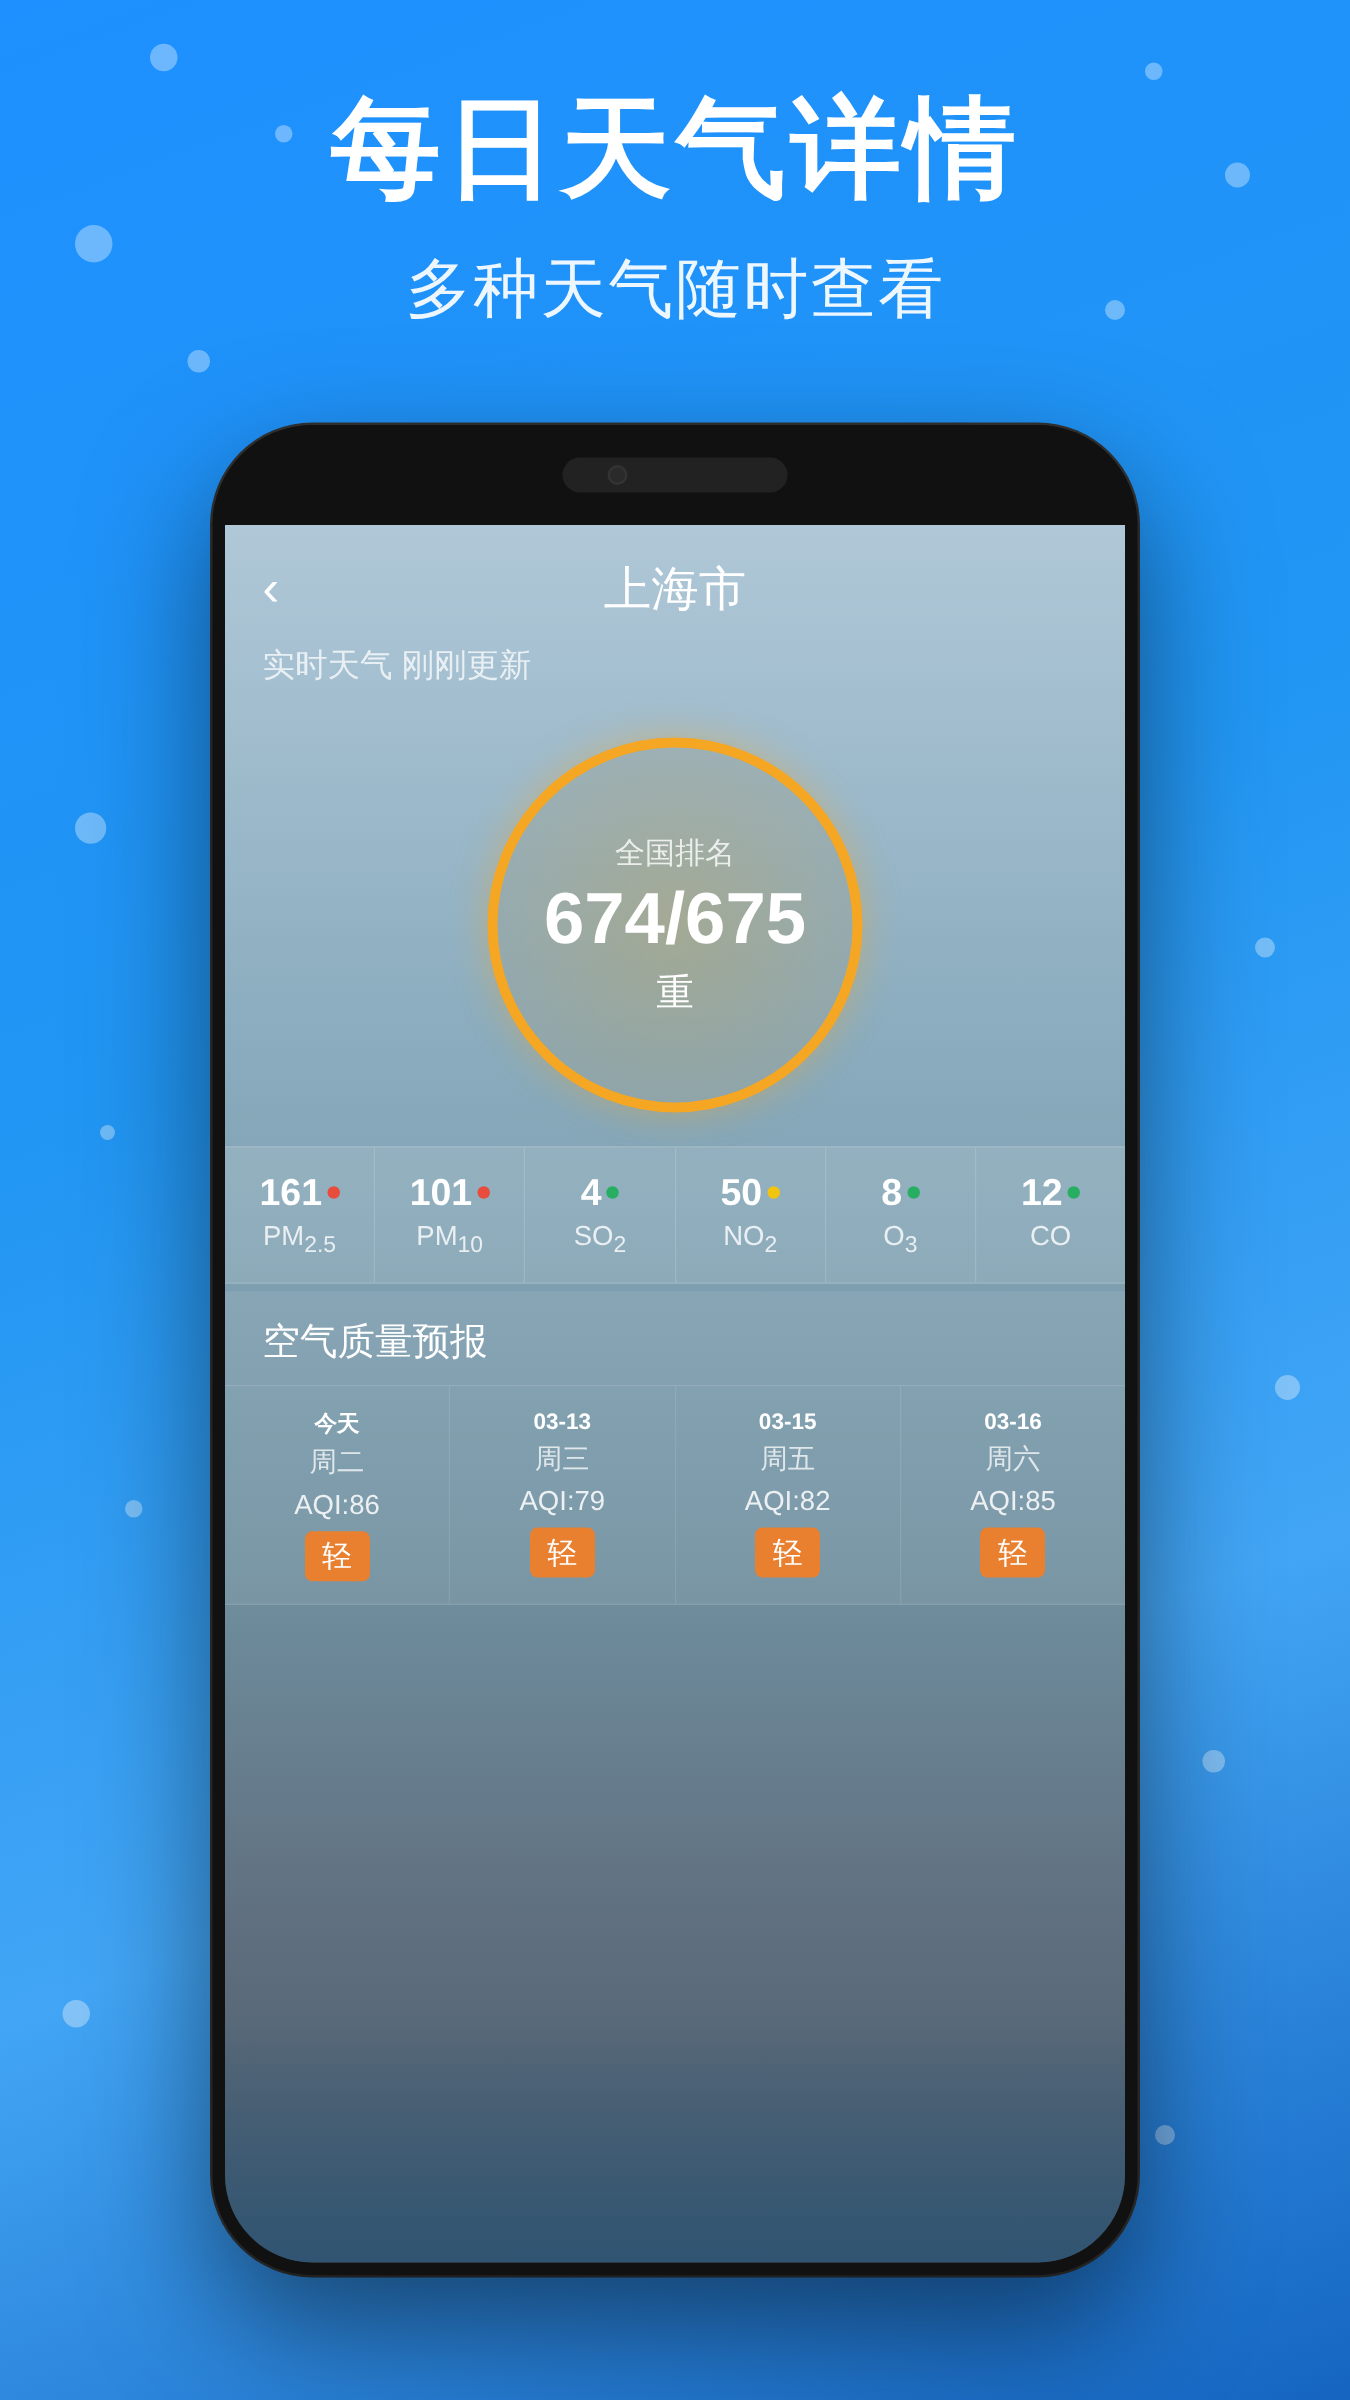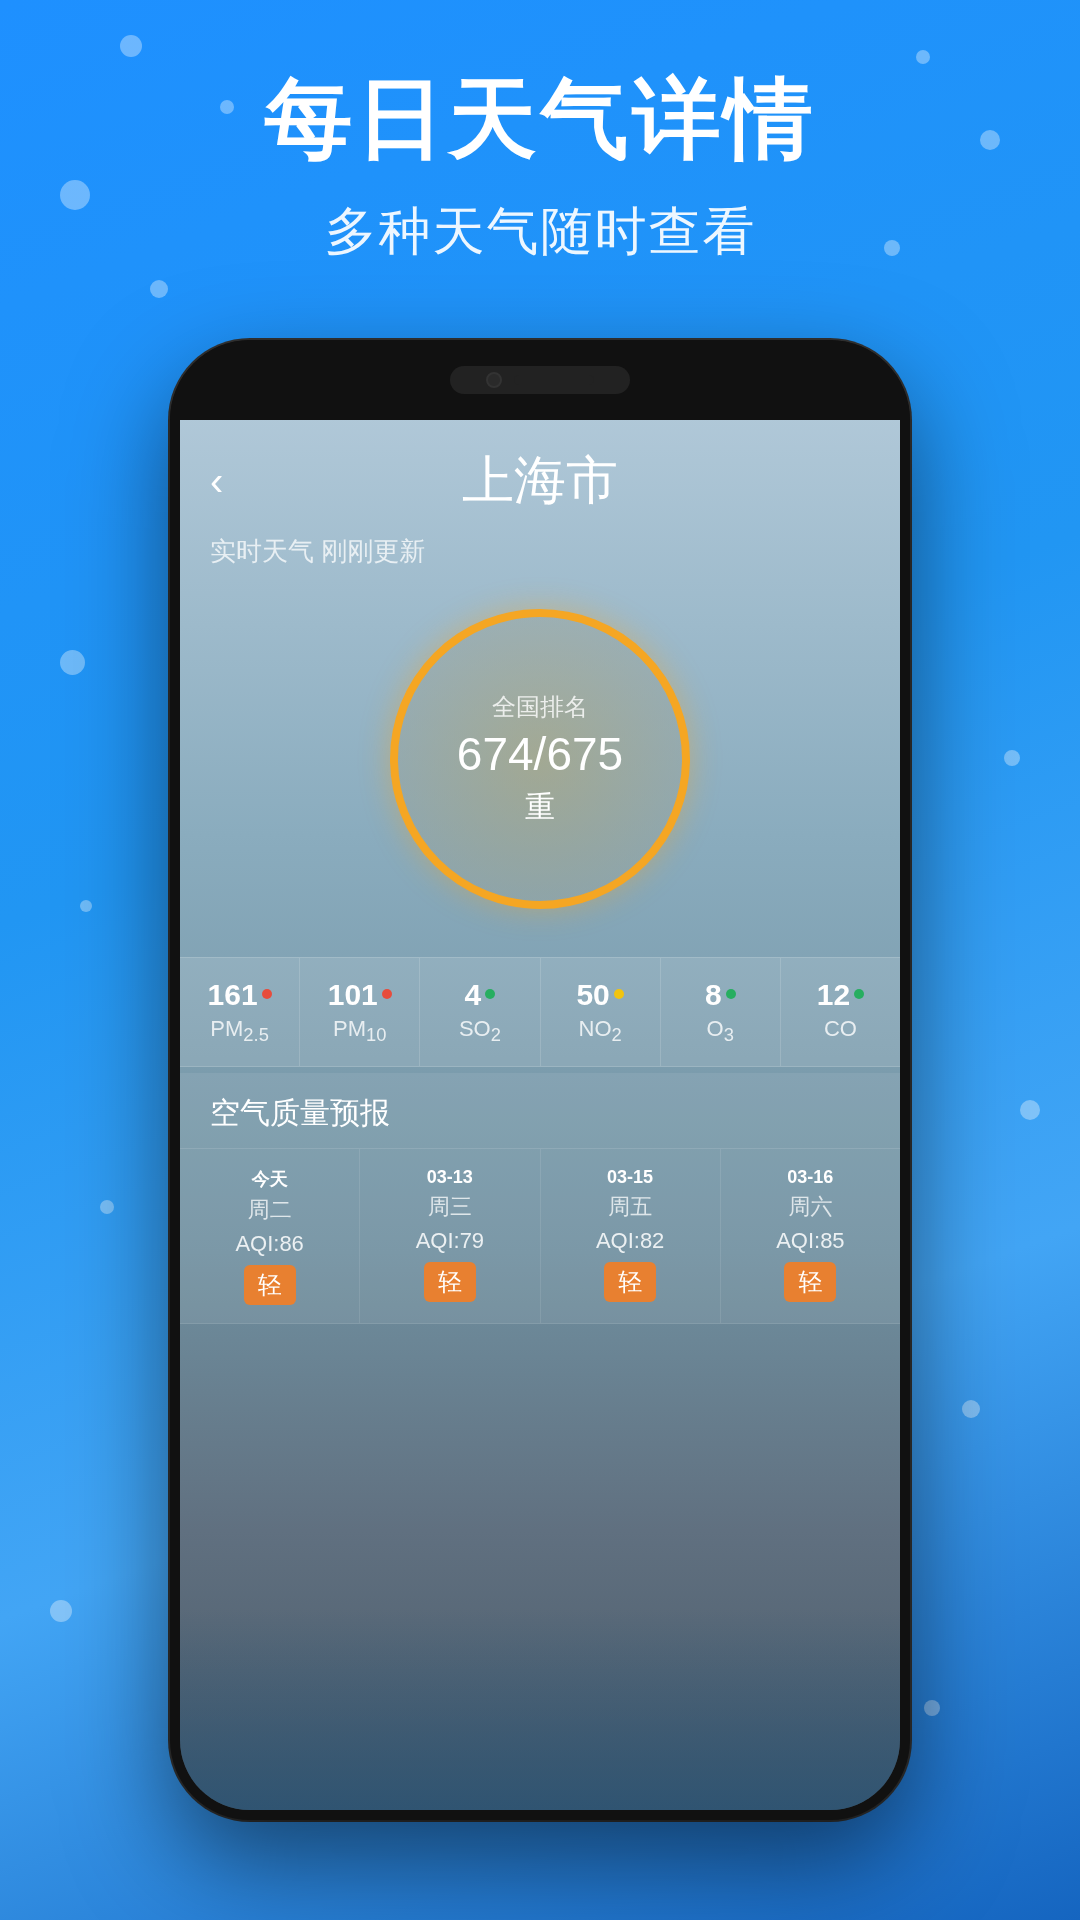--- a/index.html
+++ b/index.html
@@ -116,59 +116,59 @@
       position: relative;
     }
     .back-btn {
       position: absolute;
       left: 30px;
       font-size: 40px;
       color: #fff;
       cursor: pointer;
     }
     .city-name {
-      font-size: 52px;
+      font-size: 38px;
       color: #fff;
       font-weight: 500;
     }
 
     
     .update-text {
       padding: 8px 30px 20px;
       font-size: 26px;
       color: rgba(255,255,255,0.75);
     }
 
     
     .aqi-circle-wrap {
       display: flex;
       justify-content: center;
       align-items: flex-start;
-      padding: 20px 0 48px;
+      padding: 20px 0 27px;
     }
     .aqi-circle {
       width: 300px;
       height: 300px;
       border-radius: 50%;
       border: 8px solid #f5a623;
       background: radial-gradient(circle, rgba(180,160,100,0.5) 0%, rgba(140,160,170,0.4) 100%);
       display: flex;
       flex-direction: column;
       align-items: center;
       justify-content: center;
       box-shadow: 0 0 30px rgba(245,166,35,0.4);
     }
     .aqi-rank-label {
       font-size: 24px;
       color: rgba(255,255,255,0.8);
       margin-bottom: 8px;
     }
     .aqi-rank-value {
-      font-size: 46px;
-      font-weight: 400;
+      font-size: 58px;
+      font-weight: 700;
       color: #fff;
       line-height: 1;
     }
     .aqi-level {
       font-size: 30px;
       color: #fff;
       margin-top: 10px;
     }
 
     

